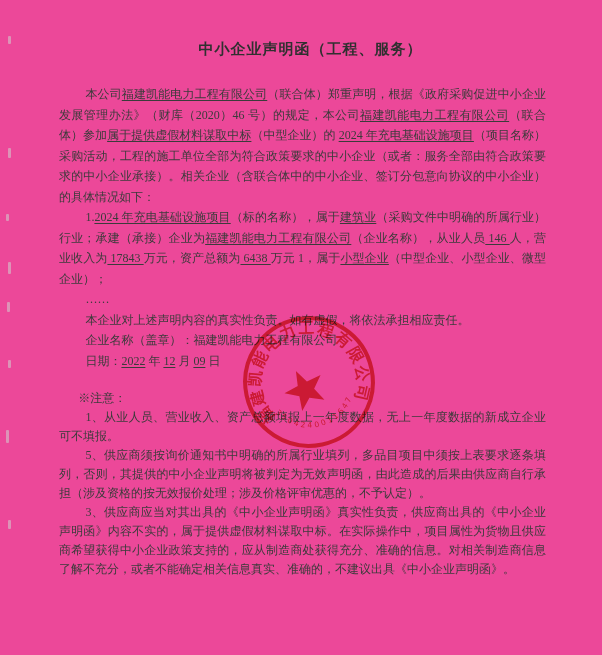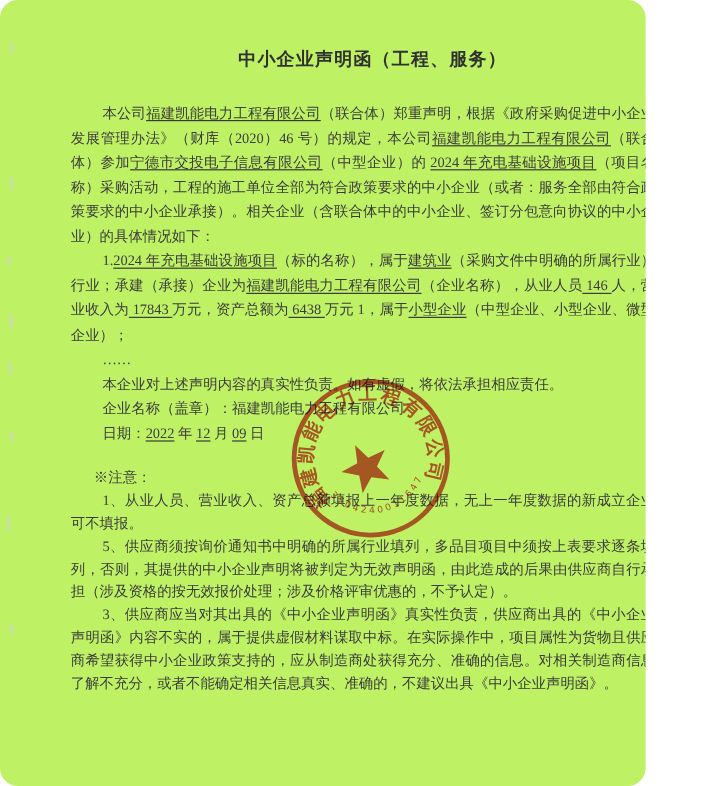--- a/index.html
+++ b/index.html
@@ -1,21 +1,20 @@
 <!DOCTYPE html>
 <html><head>
 <meta charset="utf-8">
 <style>
   html,body{margin:0;padding:0;}
   .page{
-    position:relative;width:538px;height:655px;overflow:hidden;
-    background:#bef264;
+    position:relative;width:602px;height:655px;overflow:hidden;
+    background:#ec4899;
     font-family:"Liberation Serif","DejaVu Serif",serif;
     color:#3b3b3b;
-    border-radius:15px;
   }
   .content{position:absolute;left:59px;top:0;width:487px;}
   .title{
     position:relative;left:8px;
     margin:40px 0 25px 0;
     font-size:15px;font-weight:bold;text-align:center;
     letter-spacing:1px;color:#303030;
   }
   .body p{
     margin:0;font-size:12px;line-height:20.5px;
@@ -72,21 +71,21 @@
     <span></span>
     <span></span>
   </div>
 
   <div class="content">
 
     <h1 class="title">中小企业声明函（工程、服务）</h1>
 
     <div class="body">
 
-      <p><span>本公司</span><span class="u">福建凯能电力工程有限公司</span><span>（联合体）郑重声明，根据《政府采购促进中小企业发展管理办法》（财库（2020）46 号）的规定，本公司</span><span class="u">福建凯能电力工程有限公司</span><span>（联合体）参加</span><span class="u">宁德市交投电子信息有限公司</span><span>（中型企业）的 </span><span class="u">2024 年充电基础设施项目</span><span>（项目名称）采购活动，工程的施工单位全部为符合政策要求的中小企业（或者：服务全部由符合政策要求的中小企业承接）。相关企业（含联合体中的中小企业、签订分包意向协议的中小企业）的具体情况如下：</span></p>
+      <p><span>本公司</span><span class="u">福建凯能电力工程有限公司</span><span>（联合体）郑重声明，根据《政府采购促进中小企业发展管理办法》（财库（2020）46 号）的规定，本公司</span><span class="u">福建凯能电力工程有限公司</span><span>（联合体）参加</span><span class="u">属于提供虚假材料谋取中标</span><span>（中型企业）的 </span><span class="u">2024 年充电基础设施项目</span><span>（项目名称）采购活动，工程的施工单位全部为符合政策要求的中小企业（或者：服务全部由符合政策要求的中小企业承接）。相关企业（含联合体中的中小企业、签订分包意向协议的中小企业）的具体情况如下：</span></p>
 
       <p><span>1.</span><span class="u">2024 年充电基础设施项目</span><span>（标的名称），属于</span><span class="u">建筑业</span><span>（采购文件中明确的所属行业）行业；承建（承接）企业为</span><span class="u">福建凯能电力工程有限公司</span><span>（企业名称），从业人员</span><span class="u"> 146 </span><span>人，营业收入为</span><span class="u"> 17843 </span><span>万元，资产总额为</span><span class="u"> 6438 </span><span>万元 1，属于</span><span class="u">小型企业</span><span>（中型企业、小型企业、微型企业）；</span></p>
 
 
       <p><span>……</span></p>
 
 
       <p><span>本企业对上述声明内容的真实性负责。如有虚假，将依法承担相应责任。</span></p>
 
       <p><span>企业名称（盖章）：福建凯能电力工程有限公司</span></p>

